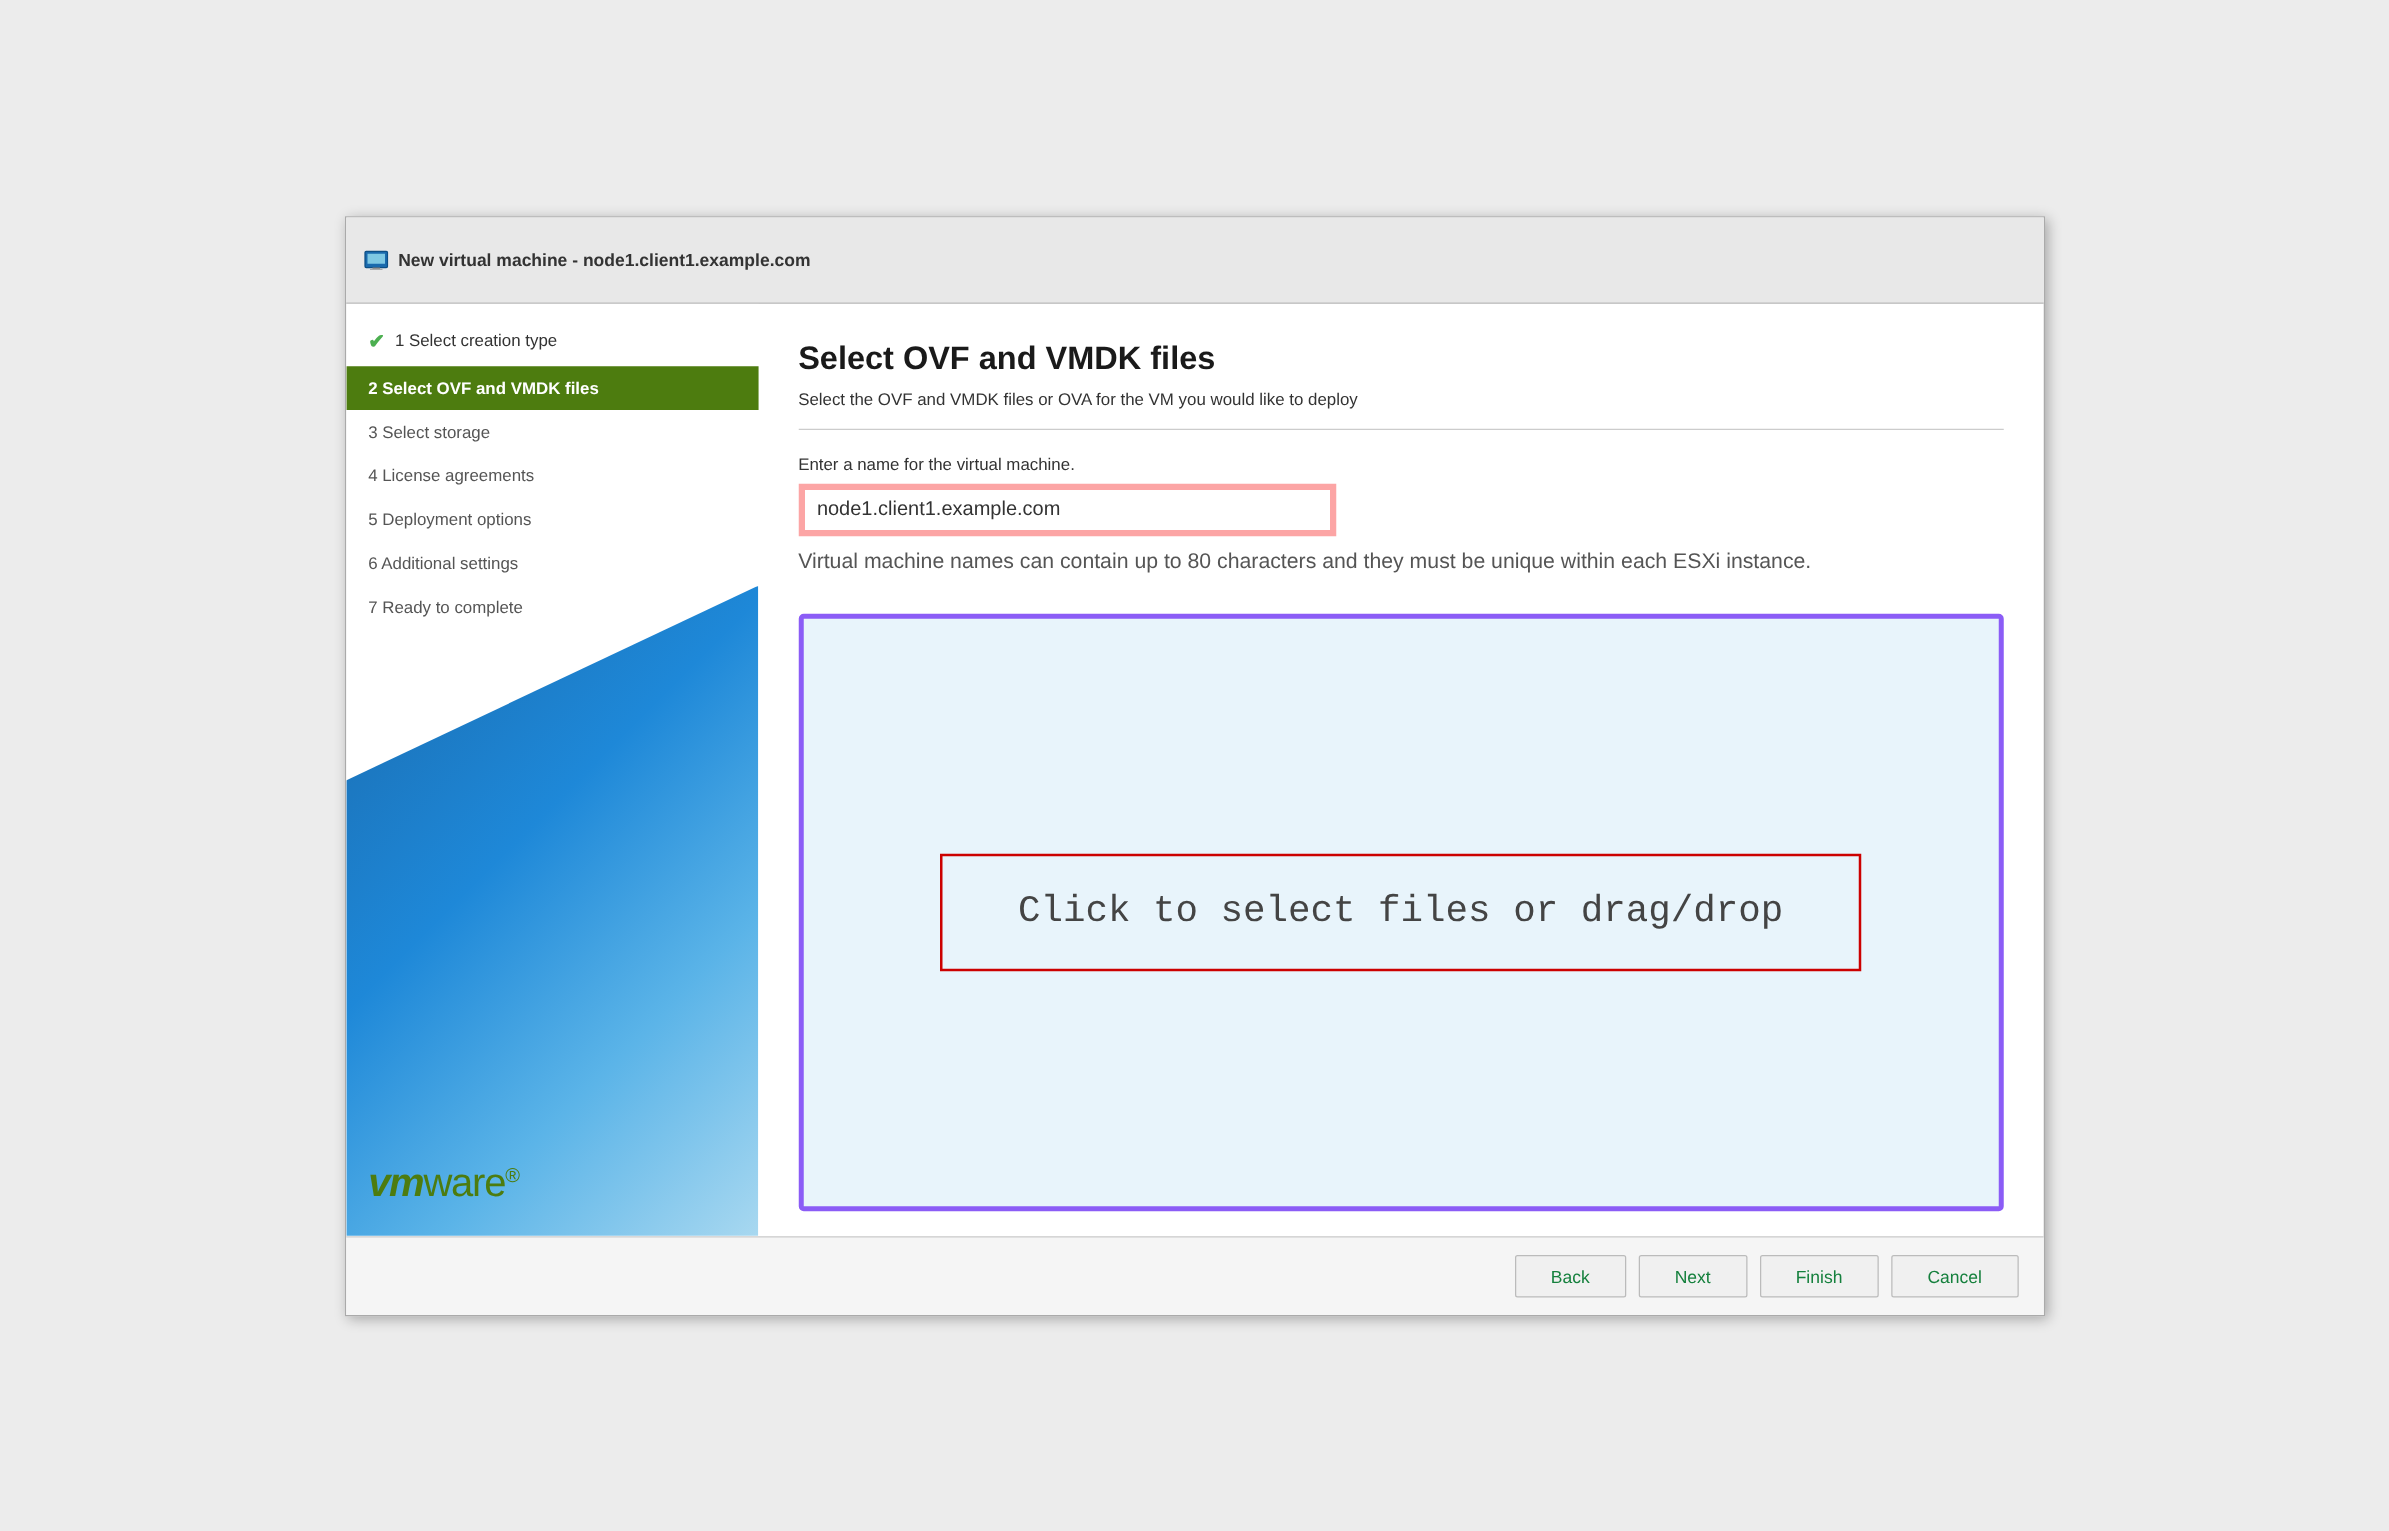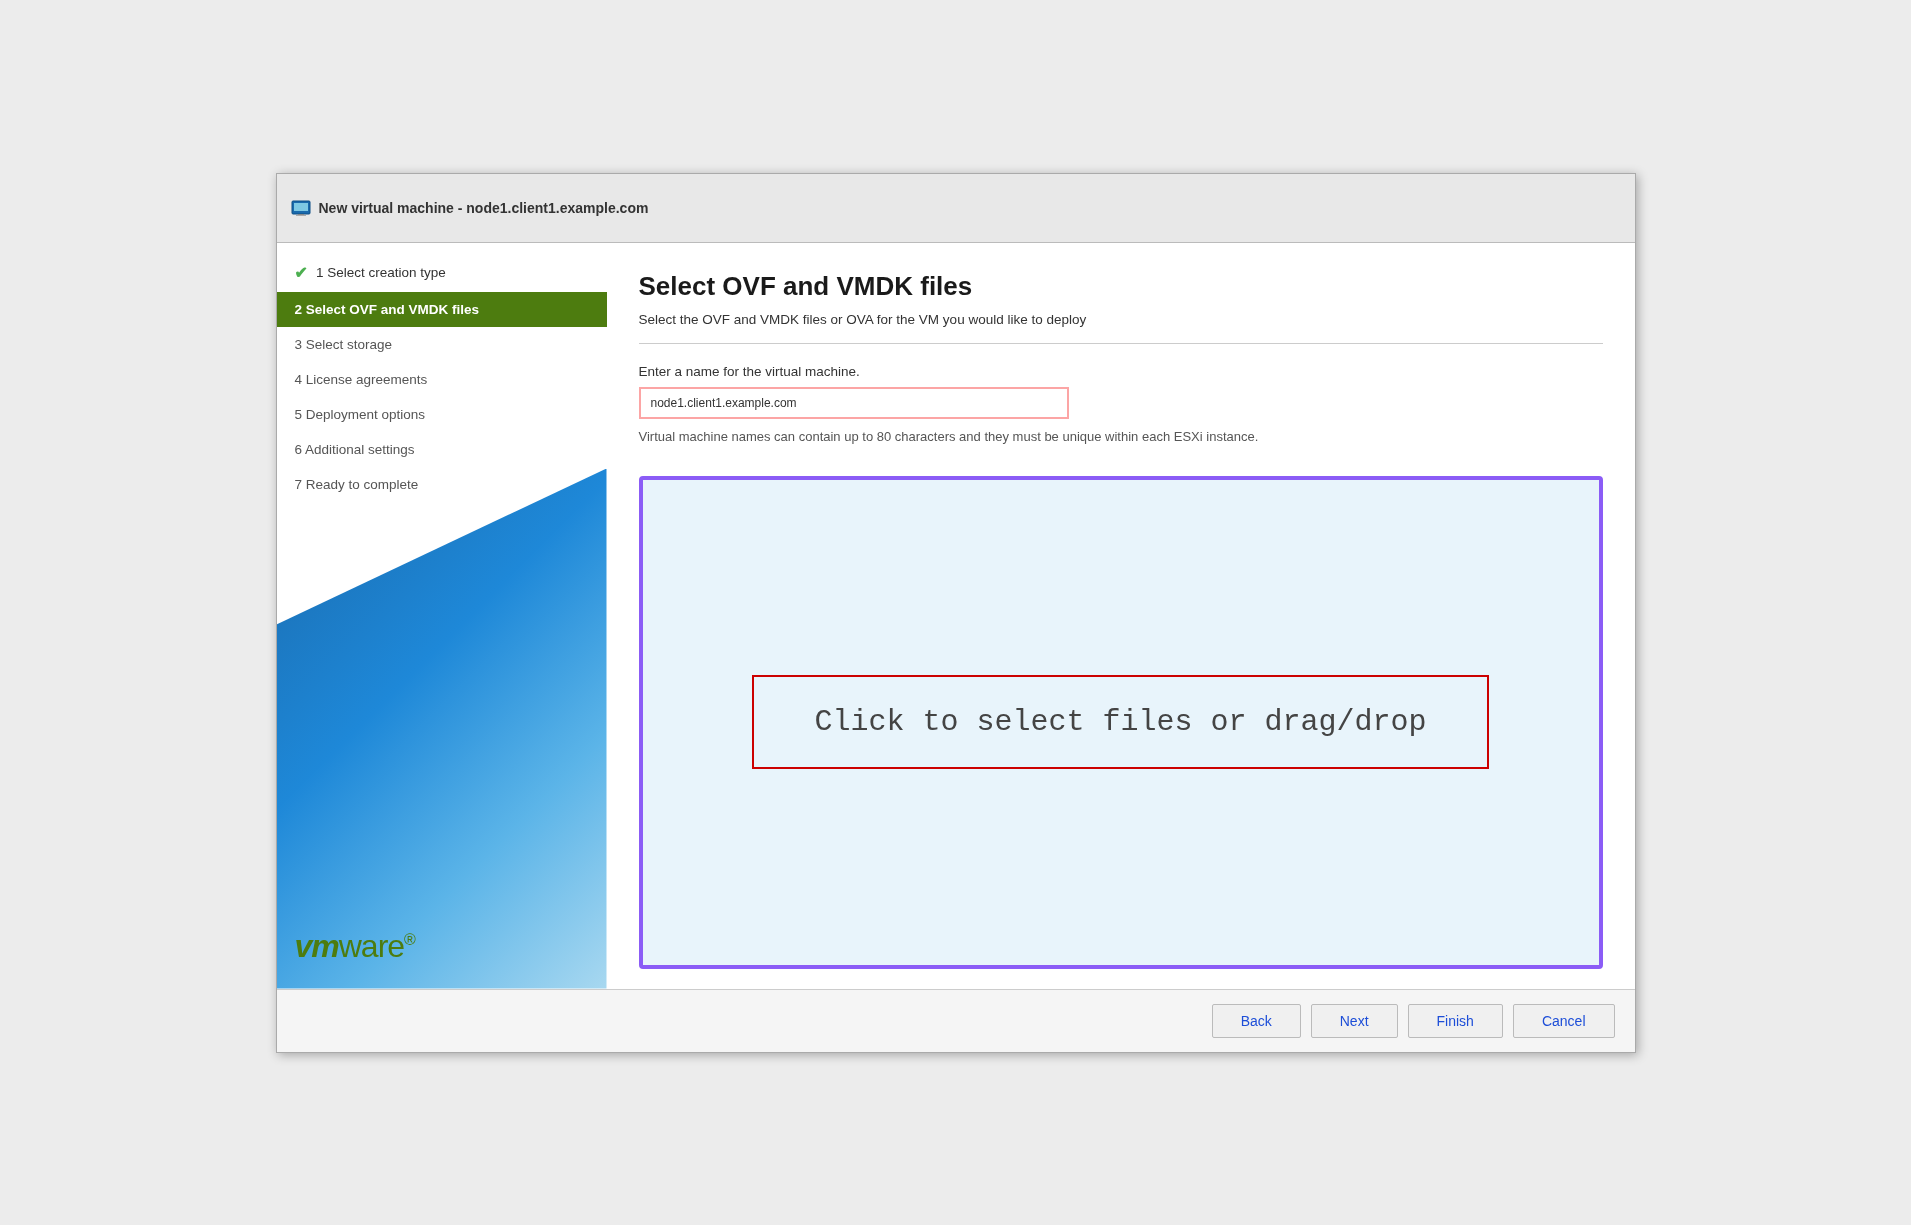--- a/index.html
+++ b/index.html
@@ -159,29 +159,29 @@
 
     .field-label {
       font-size: 13.5px;
       color: #333;
       margin-bottom: 8px;
     }
 
     .vm-name-input {
       width: 430px;
       padding: 7px 10px;
-      font-size: 12px;
-      border: 2px solid #fca5a5;
+      font-size: 16px;
+      border: 5px solid #fca5a5;
       outline: none;
       color: #333;
       margin-bottom: 10px;
     }
 
     .vm-name-hint {
-      font-size: 13px;
+      font-size: 17px;
       color: #555;
       margin-bottom: 32px;
     }
 
     
     .drop-zone {
       flex: 1;
       min-height: 380px;
       background: #e8f4fb;
       border: 4px solid #8b5cf6;
@@ -214,21 +214,21 @@
       justify-content: flex-end;
       gap: 10px;
       flex-shrink: 0;
     }
 
     .footer-btn {
       padding: 8px 28px;
       font-size: 14px;
       border: 1px solid #bbb;
       background: #f0f0f0;
-      color: #1d4ed8;
+      color: #15803d;
       cursor: pointer;
       border-radius: 2px;
     }
 
     .footer-btn.primary {
       background: #f0f0f0;
     }
   </style>
 </head>
 <body>

